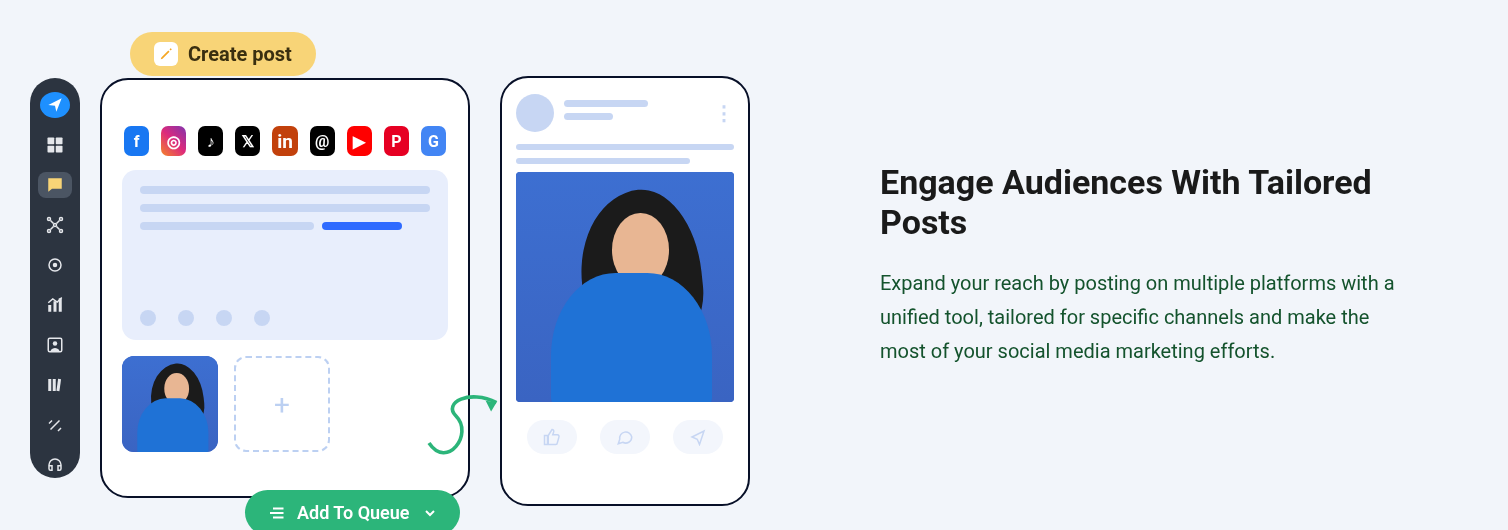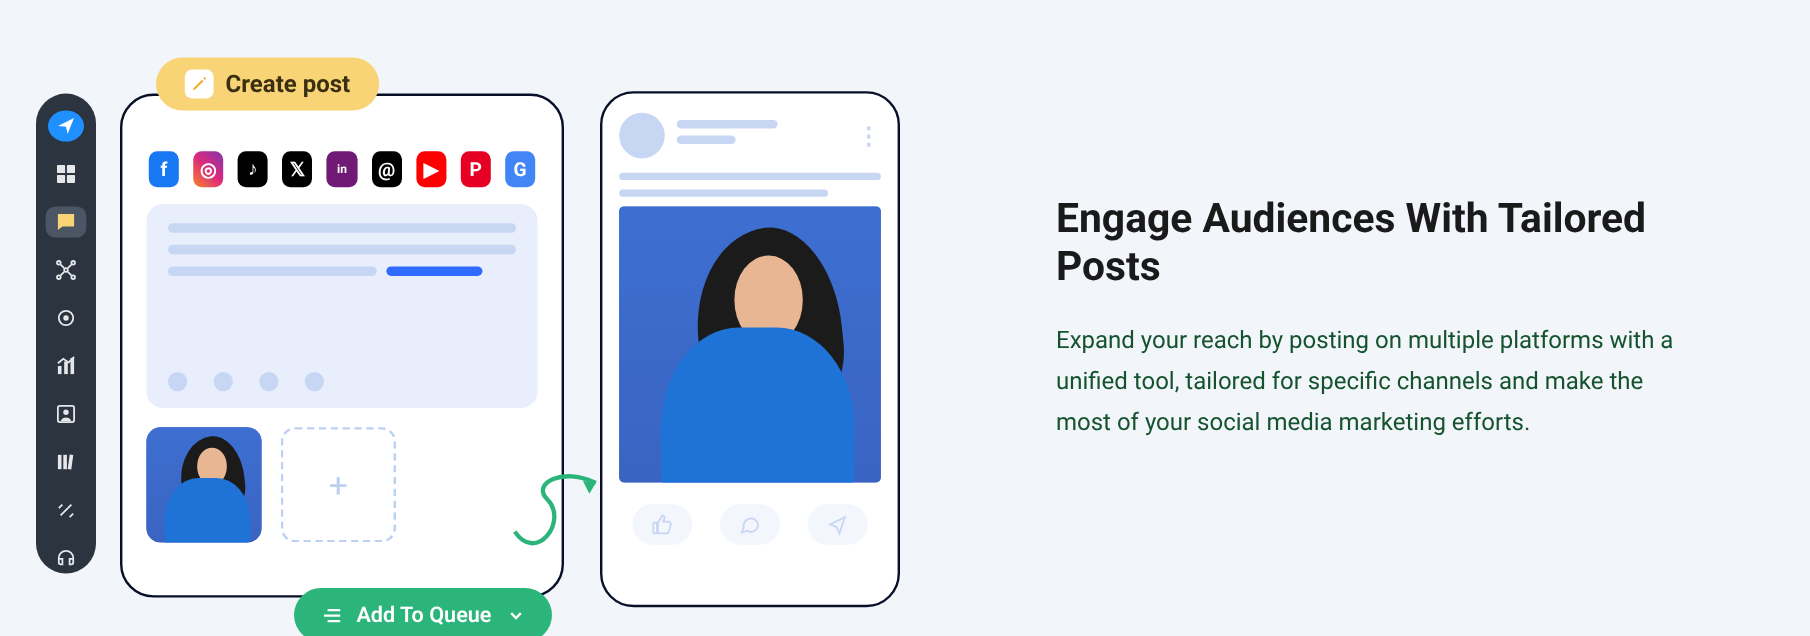--- a/index.html
+++ b/index.html
@@ -62,21 +62,21 @@
     width: 370px;
     height: 420px;
     background: #fff;
     border: 2.5px solid #081028;
     border-radius: 28px;
     padding: 40px 20px 20px;
   }
   .create-pill {
     position: absolute;
     left: 130px;
-    top: 48px;
+    top: 32px;
     background: #f8d477;
     color: #3a2f10;
     font-weight: 700;
     font-size: 20px;
     padding: 10px 24px;
     border-radius: 26px;
     display: flex;
     align-items: center;
     gap: 10px;
     z-index: 3;
@@ -256,21 +256,21 @@
       </span>
       <span>Create post</span>
     </div>
 
     <div class="composer">
       <div class="channel-row">
         <div class="ch" style="background:#1877f2">f</div>
         <div class="ch" style="background:linear-gradient(45deg,#f58529,#dd2a7b,#8134af)">◎</div>
         <div class="ch" style="background:#000">♪</div>
         <div class="ch" style="background:#000">𝕏</div>
-        <div class="ch" style="background:#701a75;font-size:10px">in</div>
+        <div class="ch" style="background:#c2410c;font-size:19px">in</div>
         <div class="ch" style="background:#000">@</div>
         <div class="ch" style="background:#ff0000">▶</div>
         <div class="ch" style="background:#e60023">P</div>
         <div class="ch" style="background:#4285f4">G</div>
       </div>
 
       <div class="ta">
         <div class="line w1"></div>
         <div class="line w1"></div>
         <div style="display:flex;gap:8px;align-items:center">

